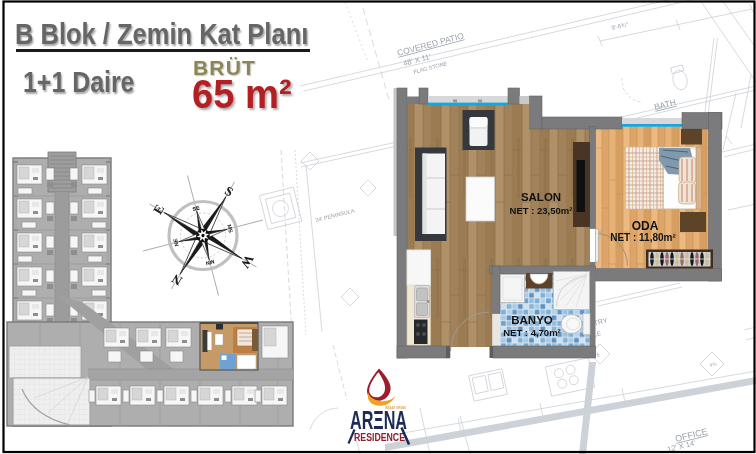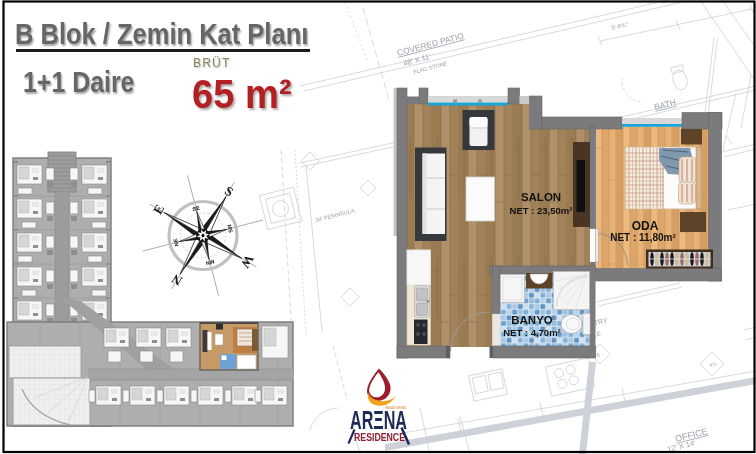--- a/index.html
+++ b/index.html
@@ -581,16 +581,16 @@
 
 <rect x="3.5" y="1.5" width="751" height="450.5" fill="none" stroke="#000000" stroke-width="2.2"></rect>
 </svg>
 
 <div class="abs" style="left:15px;top:17px;font-size:30px;font-weight:bold;color:#666666;text-shadow:1.5px 1.5px 2px rgba(0,0,0,0.35);transform:scaleX(0.85);transform-origin:0 0;white-space:nowrap">B Blok / Zemin Kat Planı</div>
 
 <div class="abs" style="left:16px;top:49px;width:294px;height:3px;background:#1a1a1a"></div>
 
 <div class="abs" style="left:23px;top:65px;font-size:30px;font-weight:bold;color:#666666;text-shadow:1.5px 1.5px 2px rgba(0,0,0,0.35);transform:scaleX(0.83);transform-origin:0 0;white-space:nowrap">1+1 Daire</div>
 
-<div class="abs" style="left:193px;top:56px;font-size:12px;font-weight:normal;color:#8c8657;letter-spacing:1.2px;text-shadow:1px 1px 1.5px rgba(0,0,0,0.25)">BRÜT</div>
+<div class="abs" style="left:193px;top:56px;font-size:21px;font-weight:bold;color:#8c8657;letter-spacing:1.2px;text-shadow:1px 1px 1.5px rgba(0,0,0,0.25)">BRÜT</div>
 
 <div class="abs" style="left:192px;top:71px;font-size:41px;font-weight:bold;color:#b41f24;text-shadow:2px 2px 2.5px rgba(0,0,0,0.35);transform:scaleX(0.93);transform-origin:0 0;white-space:nowrap">65 m²</div>
 </div>
 
 </body></html>

